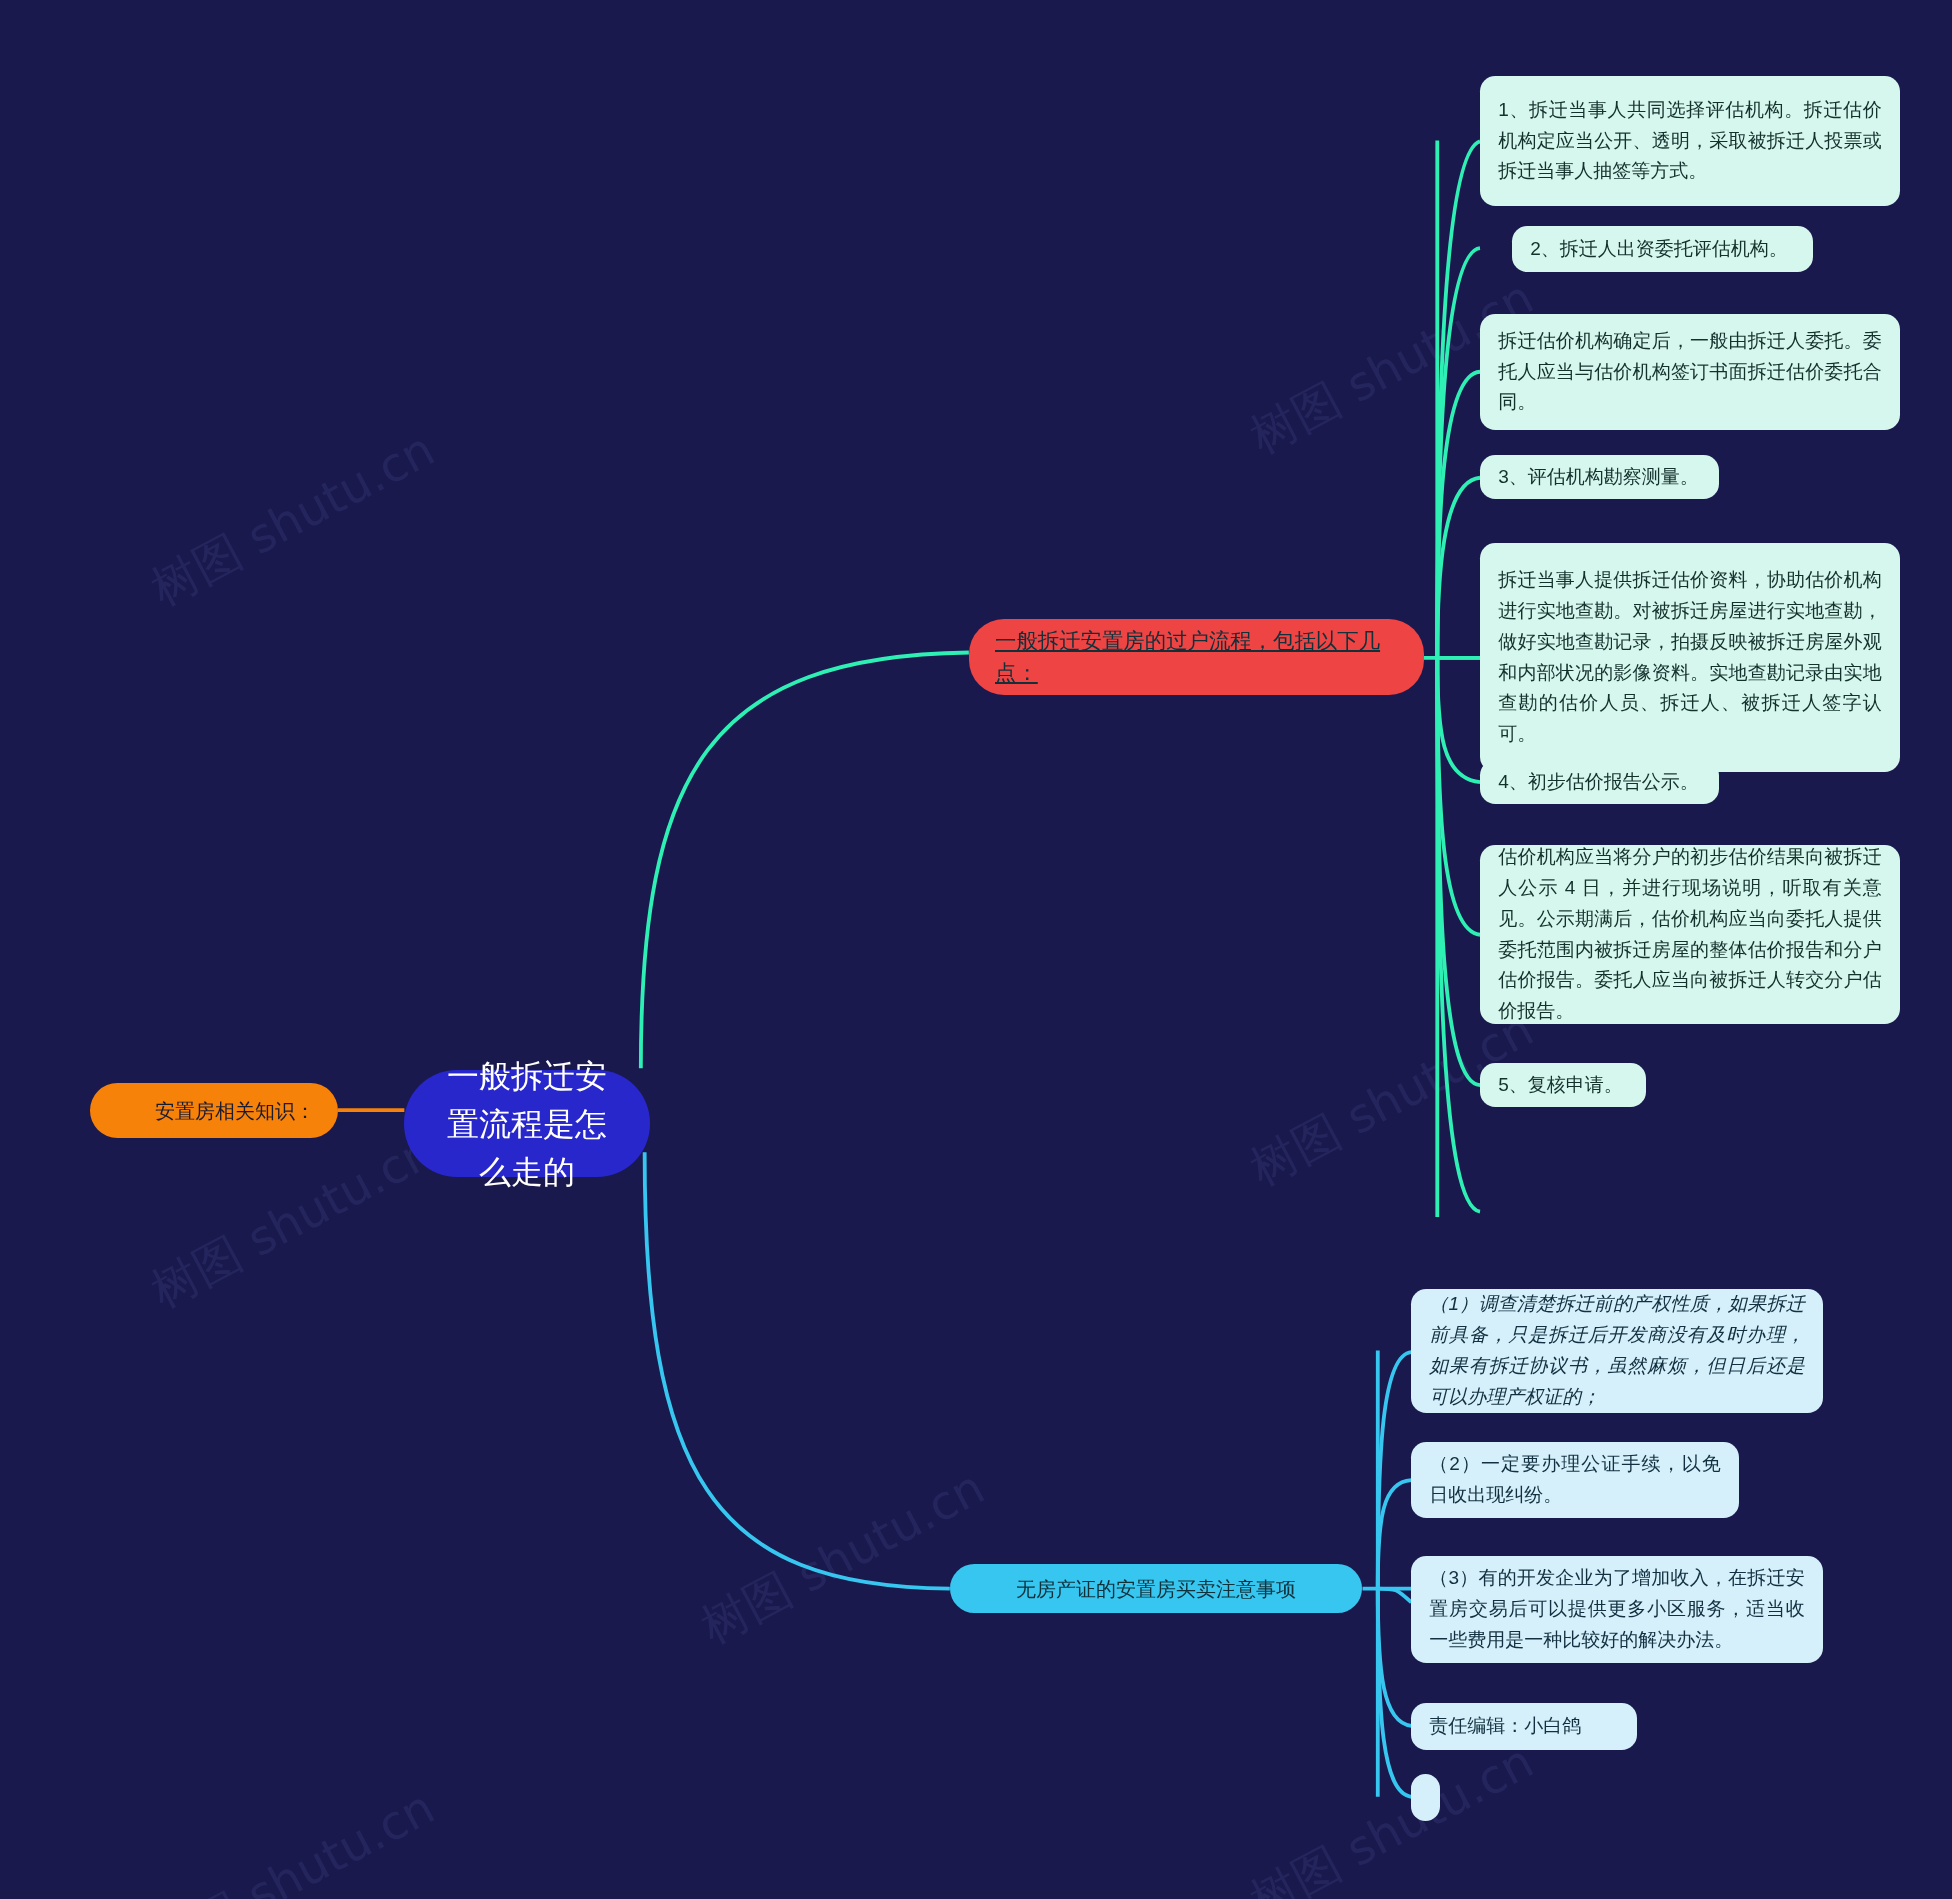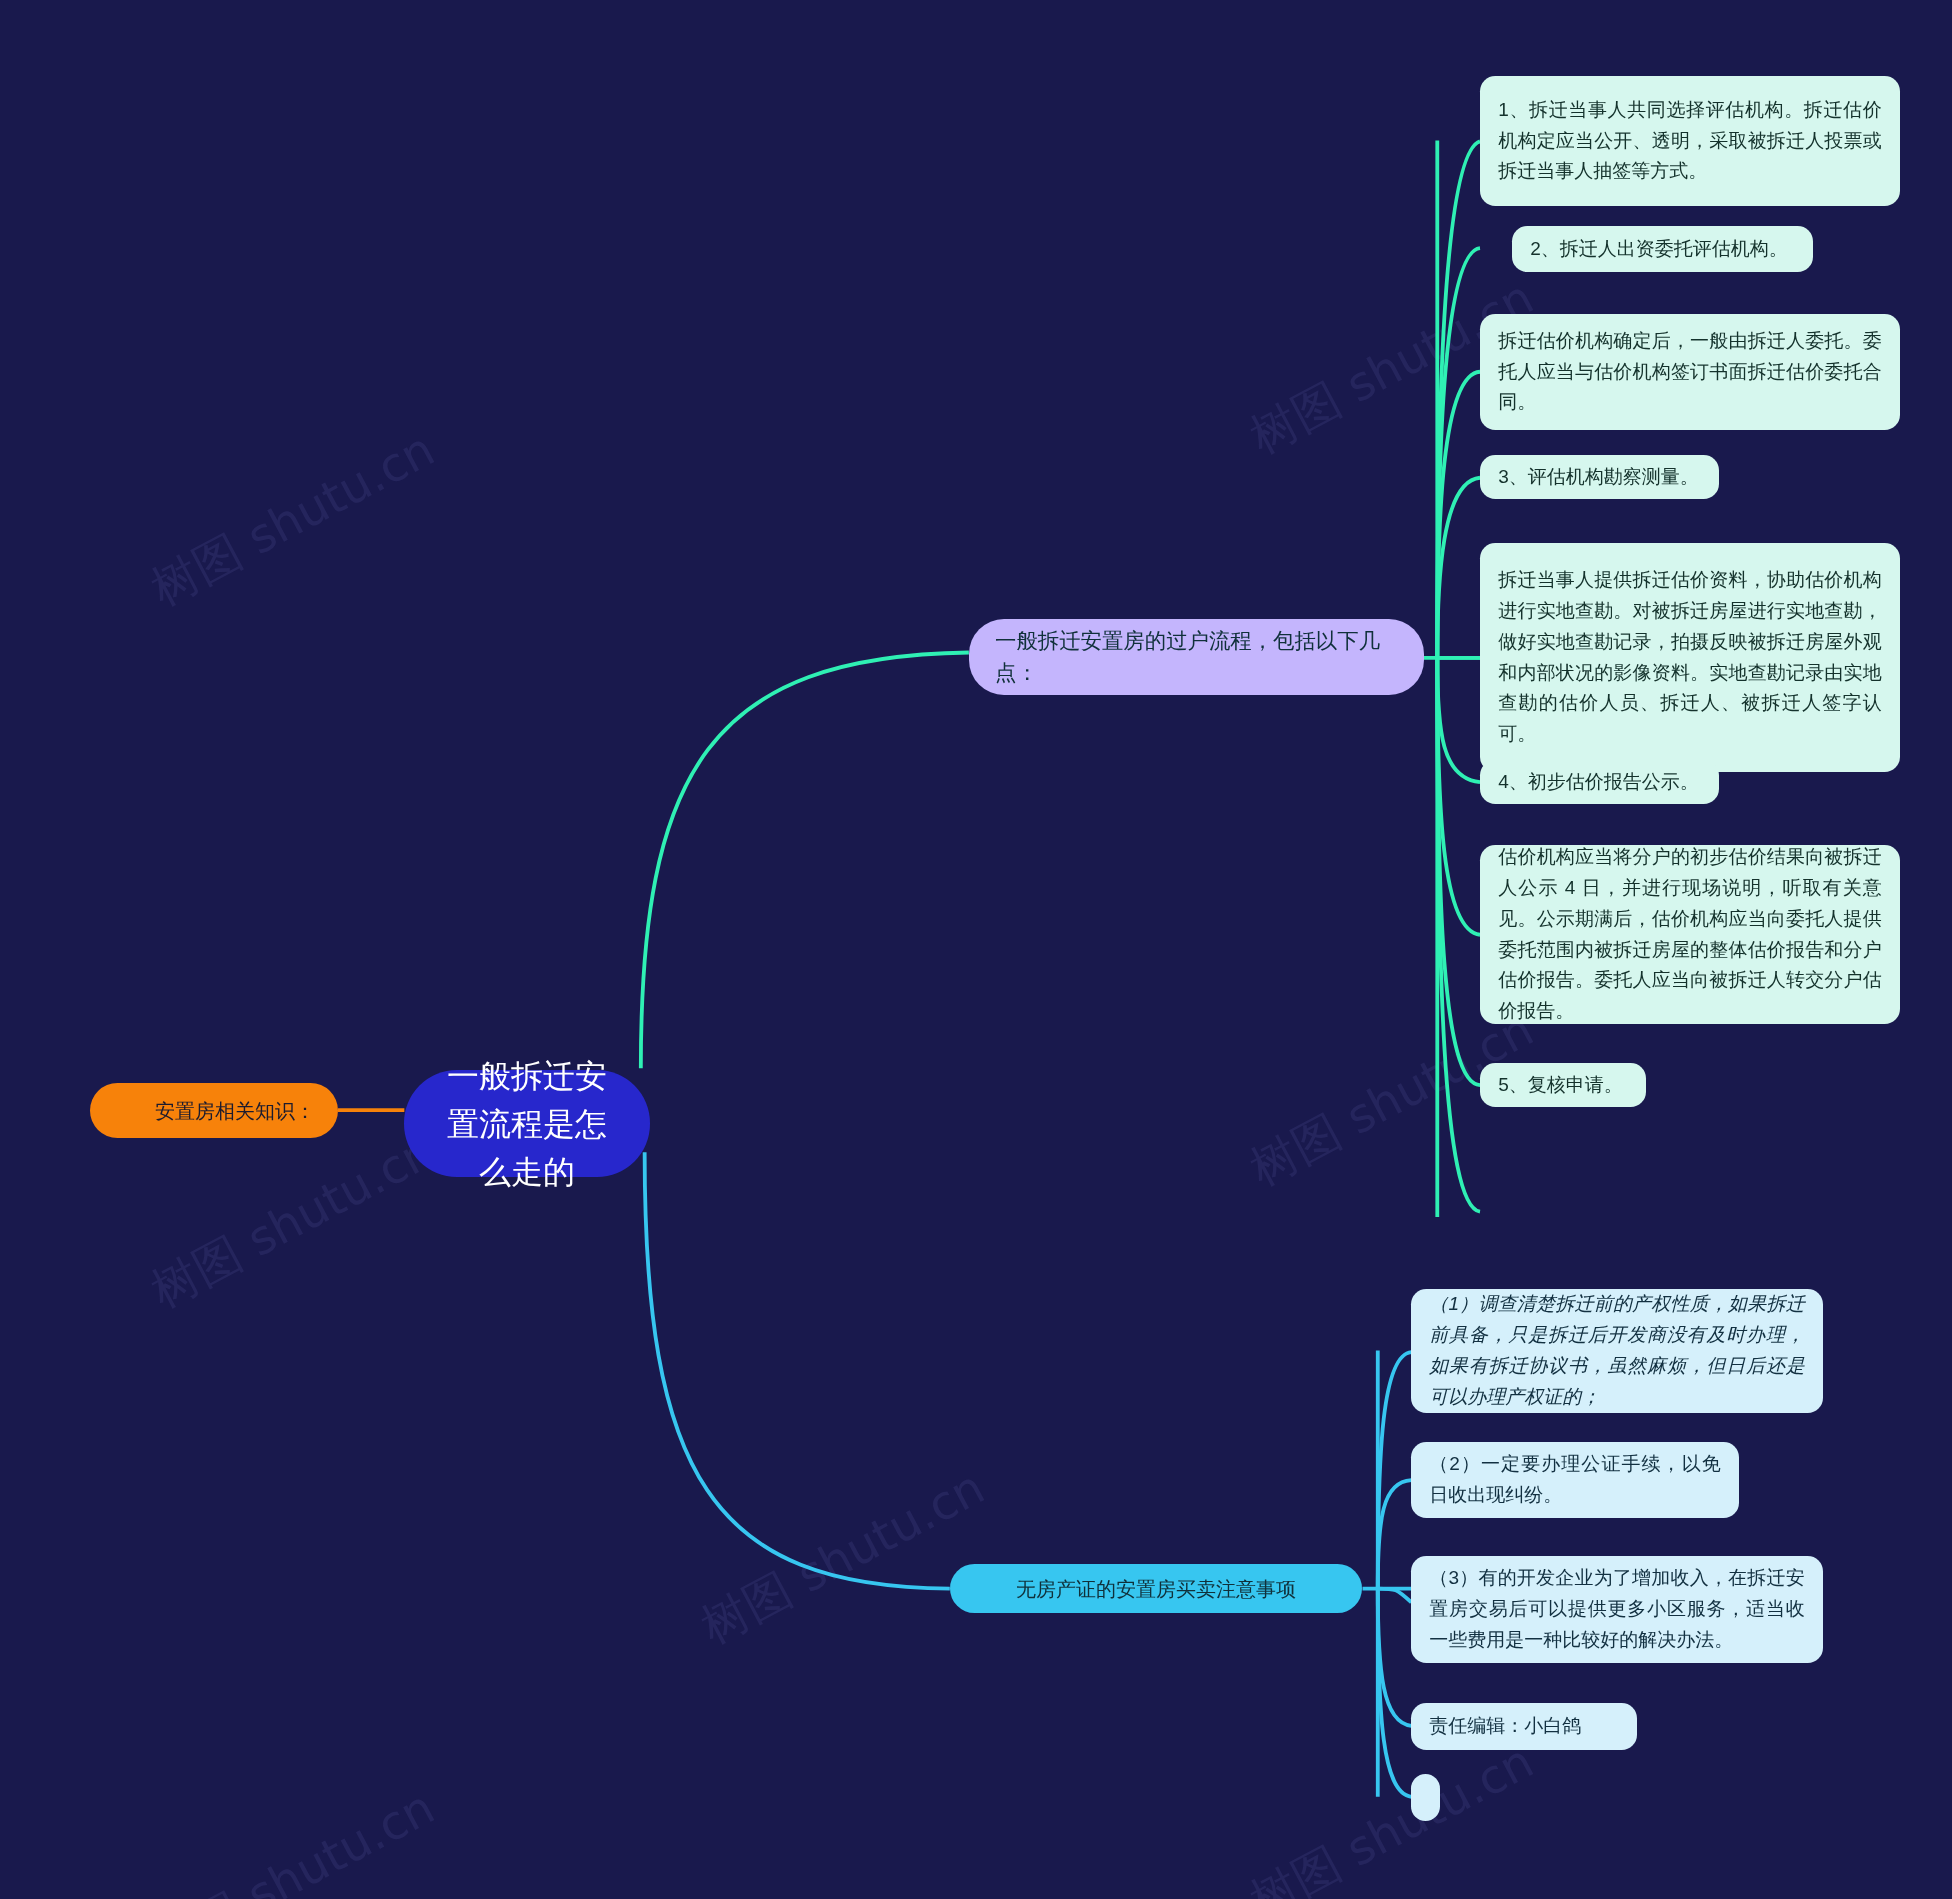--- a/index.html
+++ b/index.html
@@ -67,25 +67,26 @@
   }
   .node-orange {
     background: #f7820a;
     color: #1b1b2f;
     font-size: 20px;
     padding: 7.6px 23px;
     justify-content: flex-end;
     text-align: center;
   }
   .node-green {
-    background: #c4b5fd;
+    background: #ef4444;
     color: #10303a;
     font-size: 21.4px;
     padding: 10.7px 26px;
     border-radius: 35px;
+    text-decoration: underline;
   }
   .node-cyan {
     background: #37c6f0;
     color: #10303a;
     font-size: 20px;
     padding: 7.6px 23px;
     justify-content: center;
   }
   .leaf {
     position: absolute;

